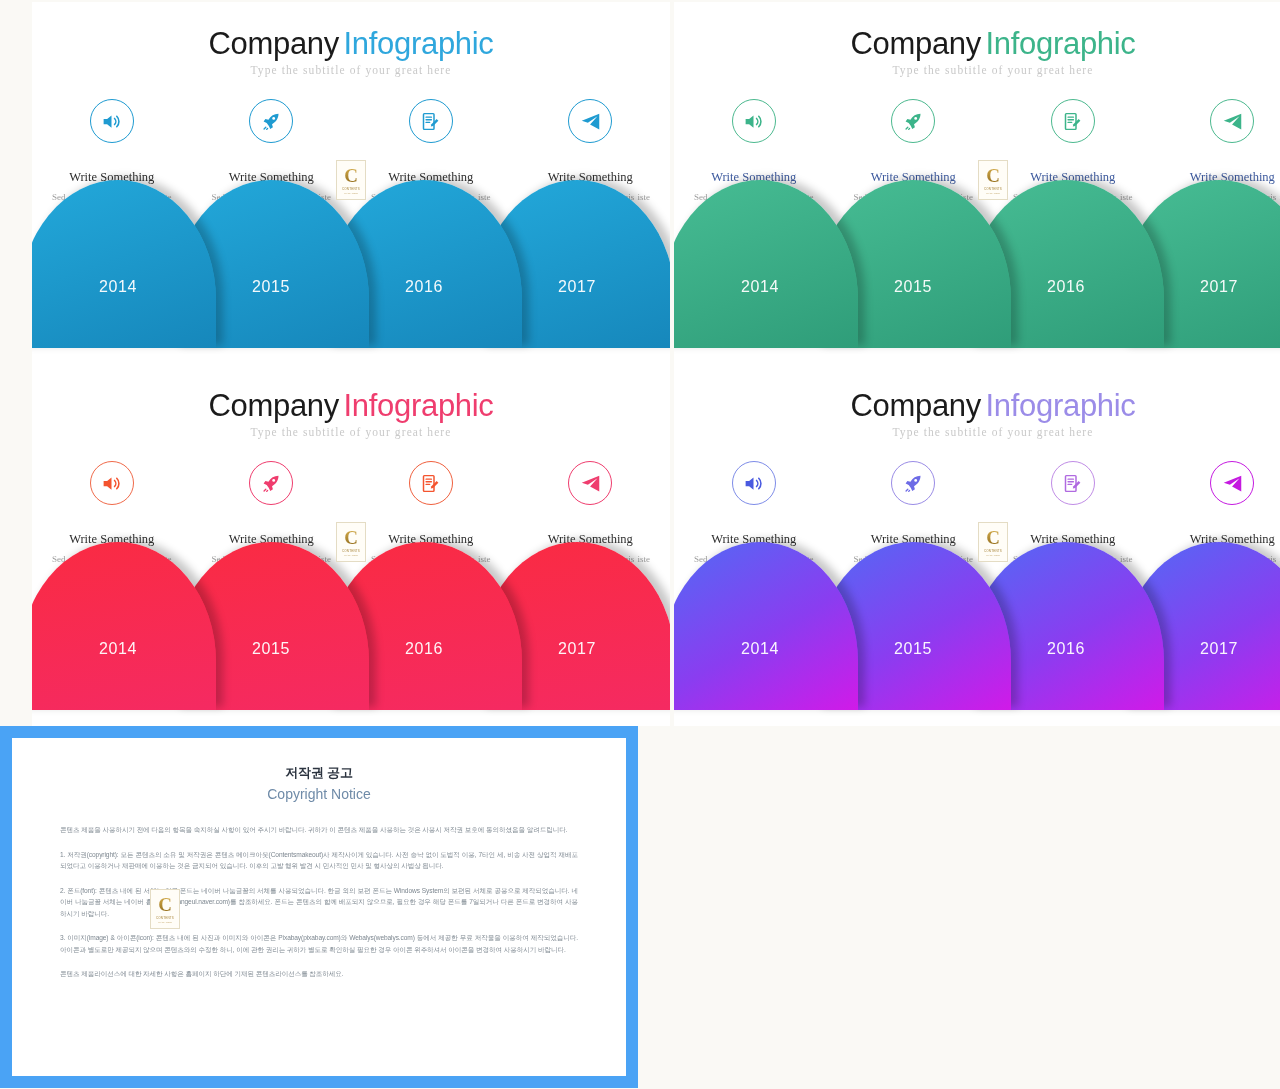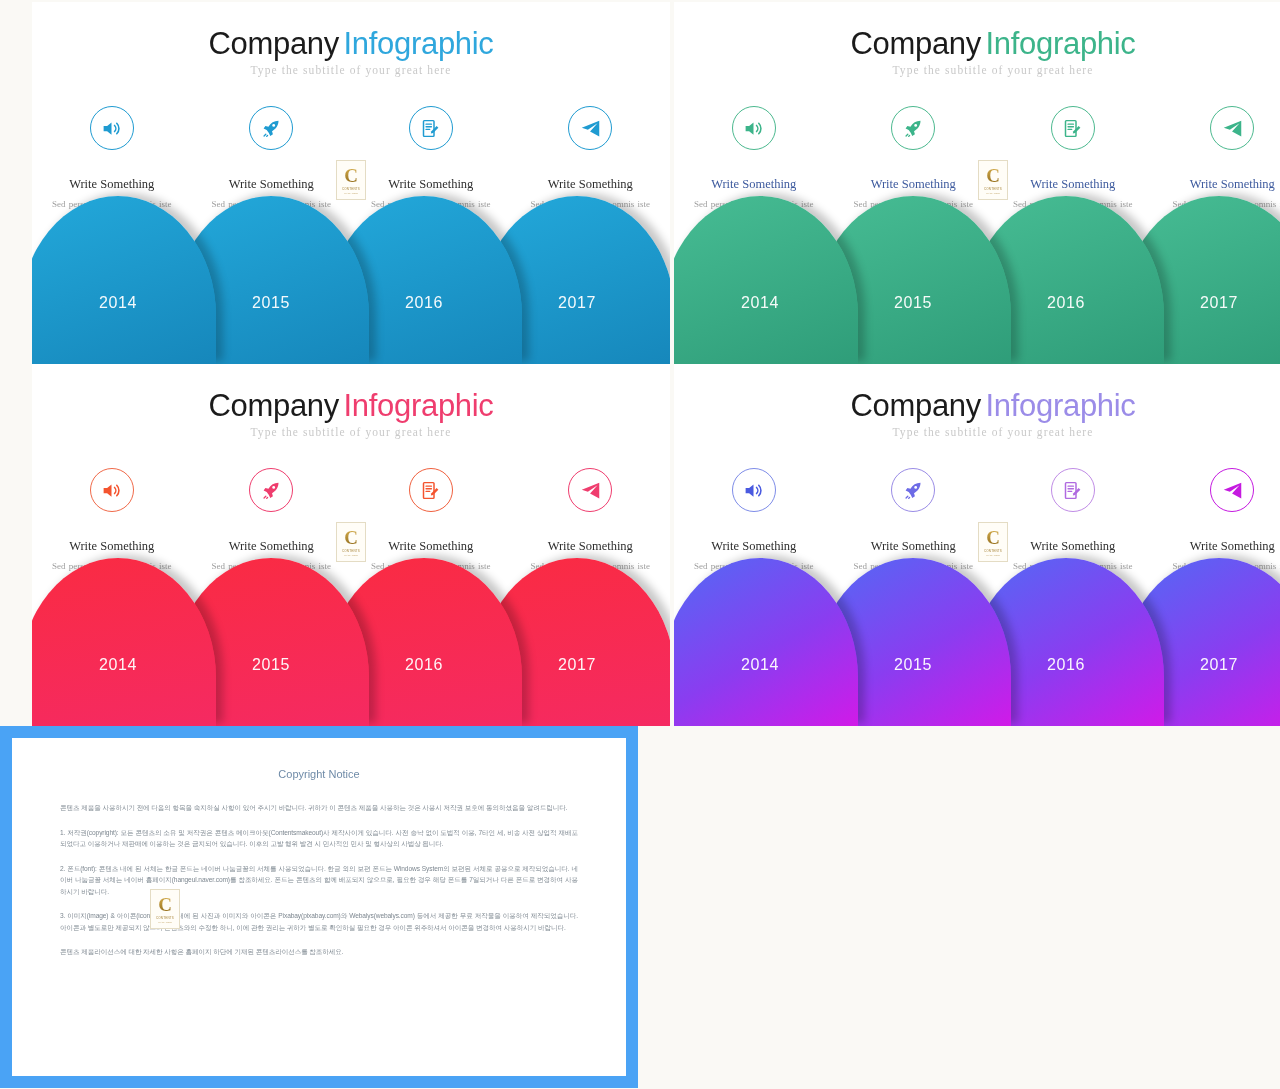--- a/index.html
+++ b/index.html
@@ -40,21 +40,21 @@
   }
   .subtitle {
     position: absolute; top: 62px; left: 0; width: 100%;
     text-align: center;
     font-family: "Liberation Serif", serif;
     font-size: 11.5px; color: #c9c9c9; letter-spacing: 1.1px;
   }
 
   
   .cols {
-    position: absolute; top: 104px; left: 0; width: 100%;
+    position: absolute; top: 97px; left: 0; width: 100%;
     display: flex;
   }
   .col { width: 25%; display: flex; flex-direction: column; align-items: center; }
 
   .icon-circle {
     width: 44px; height: 44px; border-radius: 50%;
     border: 1.6px solid #1b97c9;
     display: flex; align-items: center; justify-content: center;
     background: #fff;
   }
@@ -81,21 +81,21 @@
   }
   .conn .line {
     width: 0; height: 36px;
     border-left: 1.4px dashed #b0b0b0;
   }
   .conn.fine .dot { background: transparent; width: 0; height: 0; }
   .conn.fine .line { height: 44px; border-left: 1.2px dashed #c0c0c0; }
 
   
   .domes {
-    position: absolute; bottom: 0; left: 0; width: 100%; height: 110px;
+    position: absolute; bottom: 16px; left: 0; width: 100%; height: 110px;
   }
   .dome {
     position: absolute; bottom: 0;
     width: 196px; height: 168px;
     border-radius: 98px 98px 0 0 / 120px 120px 0 0;
     box-shadow: 7px -3px 9px rgba(0,0,0,0.22);
     display: flex; align-items: flex-end; justify-content: center;
   }
   .dome span {
     color: #ffffff; font-size: 16px; letter-spacing: 0.6px;
@@ -137,21 +137,21 @@
     background: #ffffff;
     padding: 26px 48px 0 48px;
     overflow: hidden;
     position: relative;
   }
   .cp-title {
     text-align: center; font-size: 13px; font-weight: bold;
     color: #2c3440; letter-spacing: -0.2px;
   }
   .cp-sub {
-    text-align: center; font-size: 11px; color: #6f8ba8;
+    text-align: center; font-size: 14px; color: #6f8ba8;
     margin-top: 4px;
   }
   .cp-p {
     font-size: 6.6px; color: #7d8790; line-height: 1.75;
     margin-top: 13px; text-align: justify; letter-spacing: -0.1px;
   }
   .cp-p.first { margin-top: 22px; }
 
   .cp-wm {
     position: absolute; left: 138px; top: 151px;
@@ -536,20 +536,21 @@
 
     <div class="watermark" style="left:304px;top:158px">
       <div class="wm-c">C</div>
       <div class="wm-t1">CONTENTS</div>
       <div class="wm-t2">MALL .COM</div>
     </div>
   </div>
 
   <div class="copyslide">
     <div class="copydoc">
+      <div class="cp-title">저작권 공고</div>
       <div class="cp-sub">Copyright Notice</div>
       <div class="cp-p first">콘텐츠 제품을 사용하시기 전에 다음의 항목을 숙지하실 사항이 있어 주시기 바랍니다. 귀하가 이 콘텐츠 제품을 사용하는 것은 사용시 저작권 보호에 동의하셨음을 알려드립니다.</div>
       <div class="cp-p">1. 저작권(copyright): 모든 콘텐츠의 소유 및 저작권은 콘텐츠 메이크아웃(Contentsmakeout)사 제작사이게 있습니다. 사전 승낙 없이 도법적 이용, 7타인 세, 비송 사전 상업적 재배포되었다고 이용하거나 재판매에 이용하는 것은 금지되어 있습니다. 이후의 고발 행위 발견 시 민사적인 민사 및 형사상의 사법상 됩니다.</div>
       <div class="cp-p">2. 폰트(font): 콘텐츠 내에 된 서체는 한글 폰트는 네이버 나눔글꼴의 서체를 사용되었습니다. 한글 외의 보편 폰트는 Windows System의 보편된 서체로 공용으로 제작되었습니다. 네이버 나눔글꼴 서체는 네이버 홈페이지(hangeul.naver.com)를 참조하세요. 폰트는 콘텐츠의 함께 배포되지 않으므로, 필요한 경우 해당 폰트를 7일되거나 다른 폰트로 변경하여 사용하시기 바랍니다.</div>
       <div class="cp-p">3. 이미지(image) &amp; 아이콘(icon): 콘텐츠 내에 된 사진과 이미지와 아이콘은 Pixabay(pixabay.com)와 Webalys(webalys.com) 등에서 제공한 무료 저작물을 이용하여 제작되었습니다. 아이콘과 별도로만 제공되지 않으며 콘텐츠와의 수정한 하니, 이에 관한 권리는 귀하가 별도로 확인하실 필요한 경우 아이콘 위주하셔서 아이콘을 변경하여 사용하시기 바랍니다.</div>
       <div class="cp-p">콘텐츠 제품라이선스에 대한 자세한 사항은 홈페이지 하단에 기재된 콘텐츠라이선스를 참조하세요.</div>
 
       <div class="watermark cp-wm">
         <div class="wm-c">C</div>
         <div class="wm-t1">CONTENTS</div>

